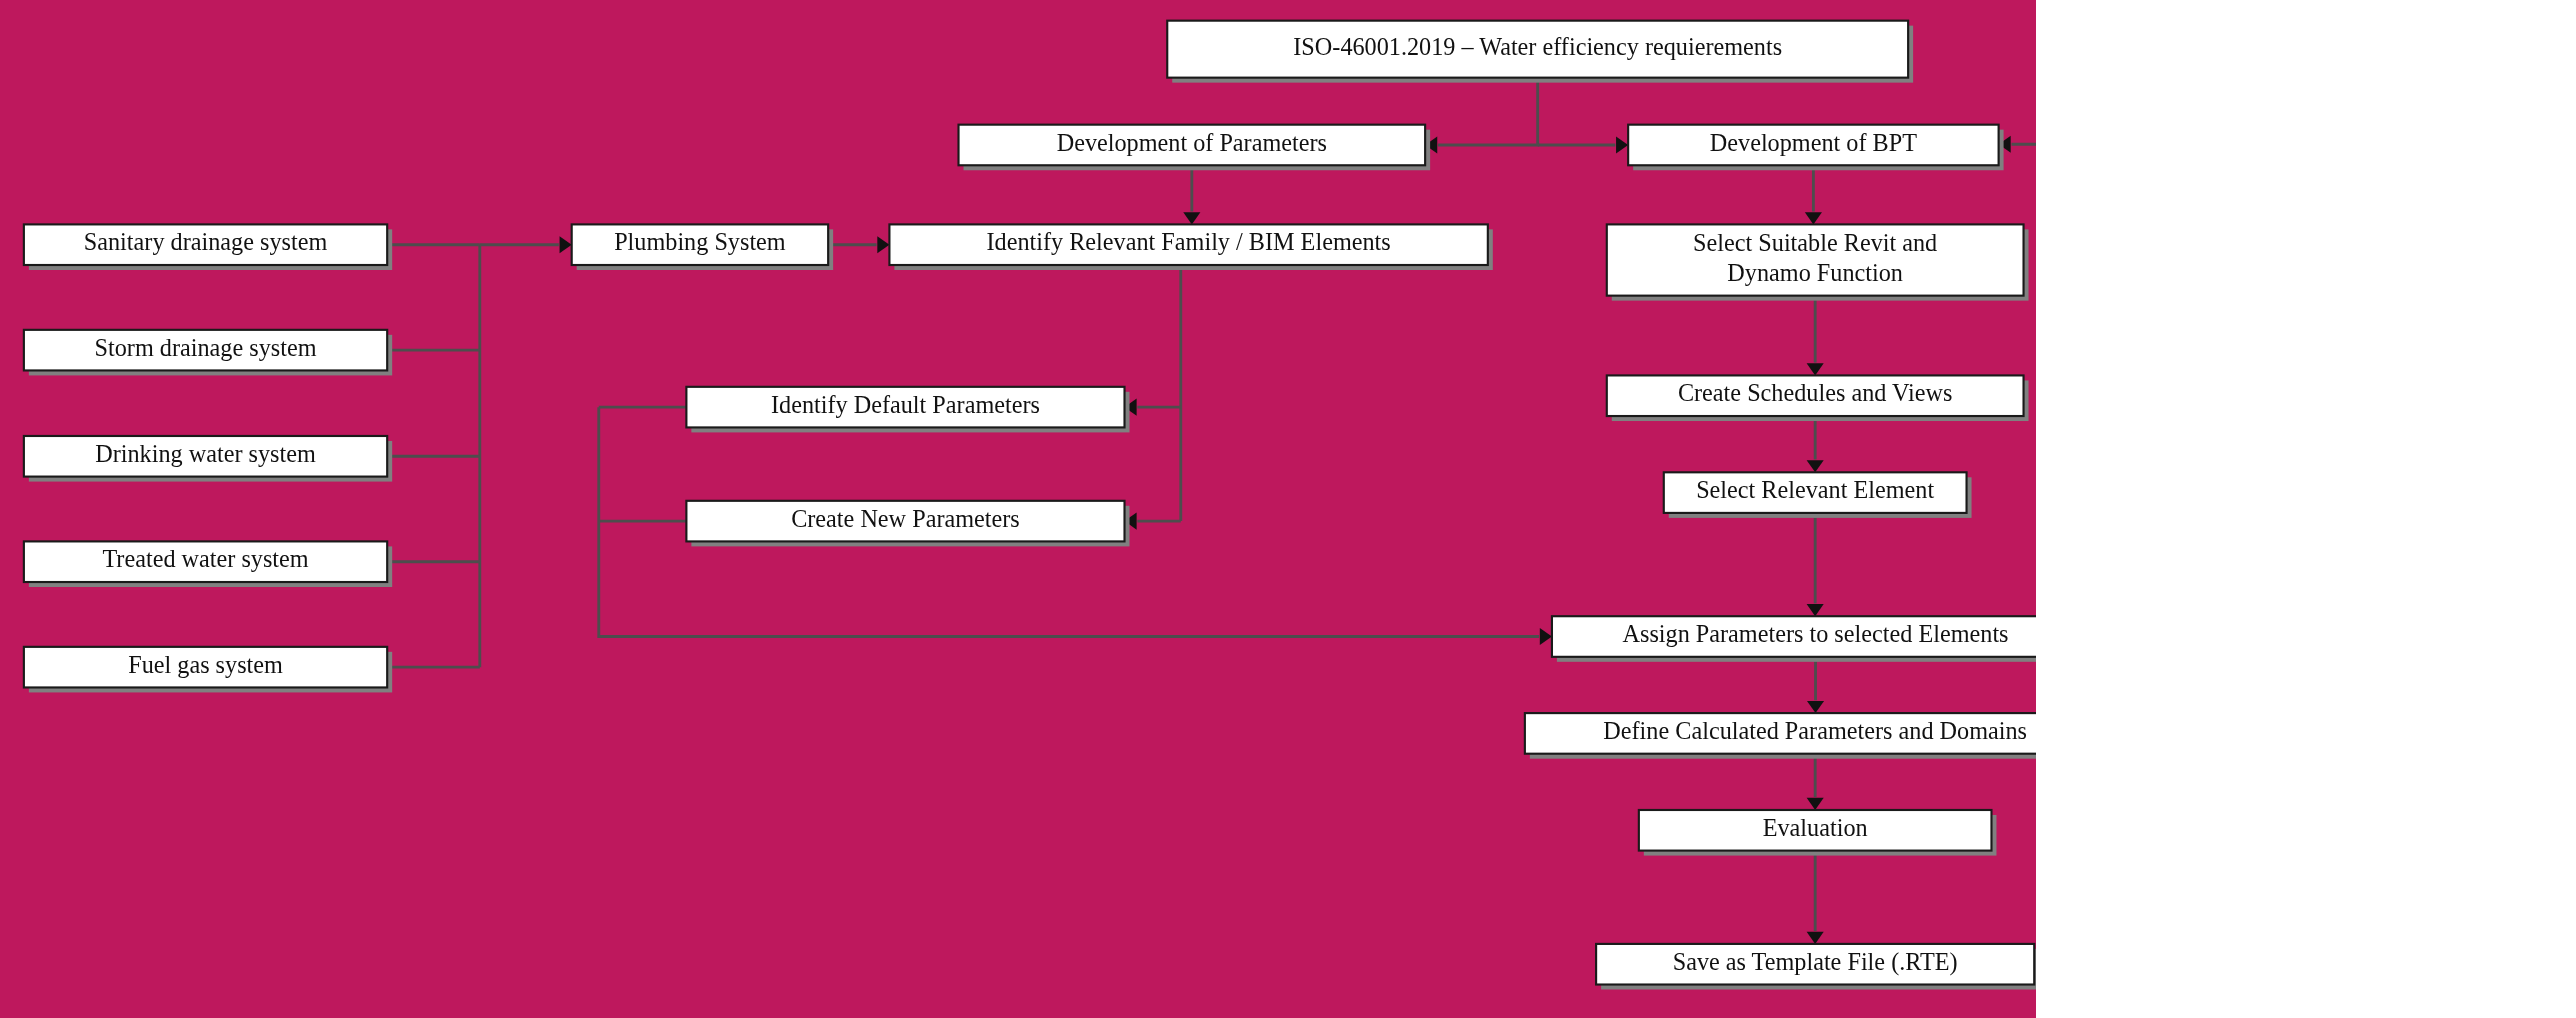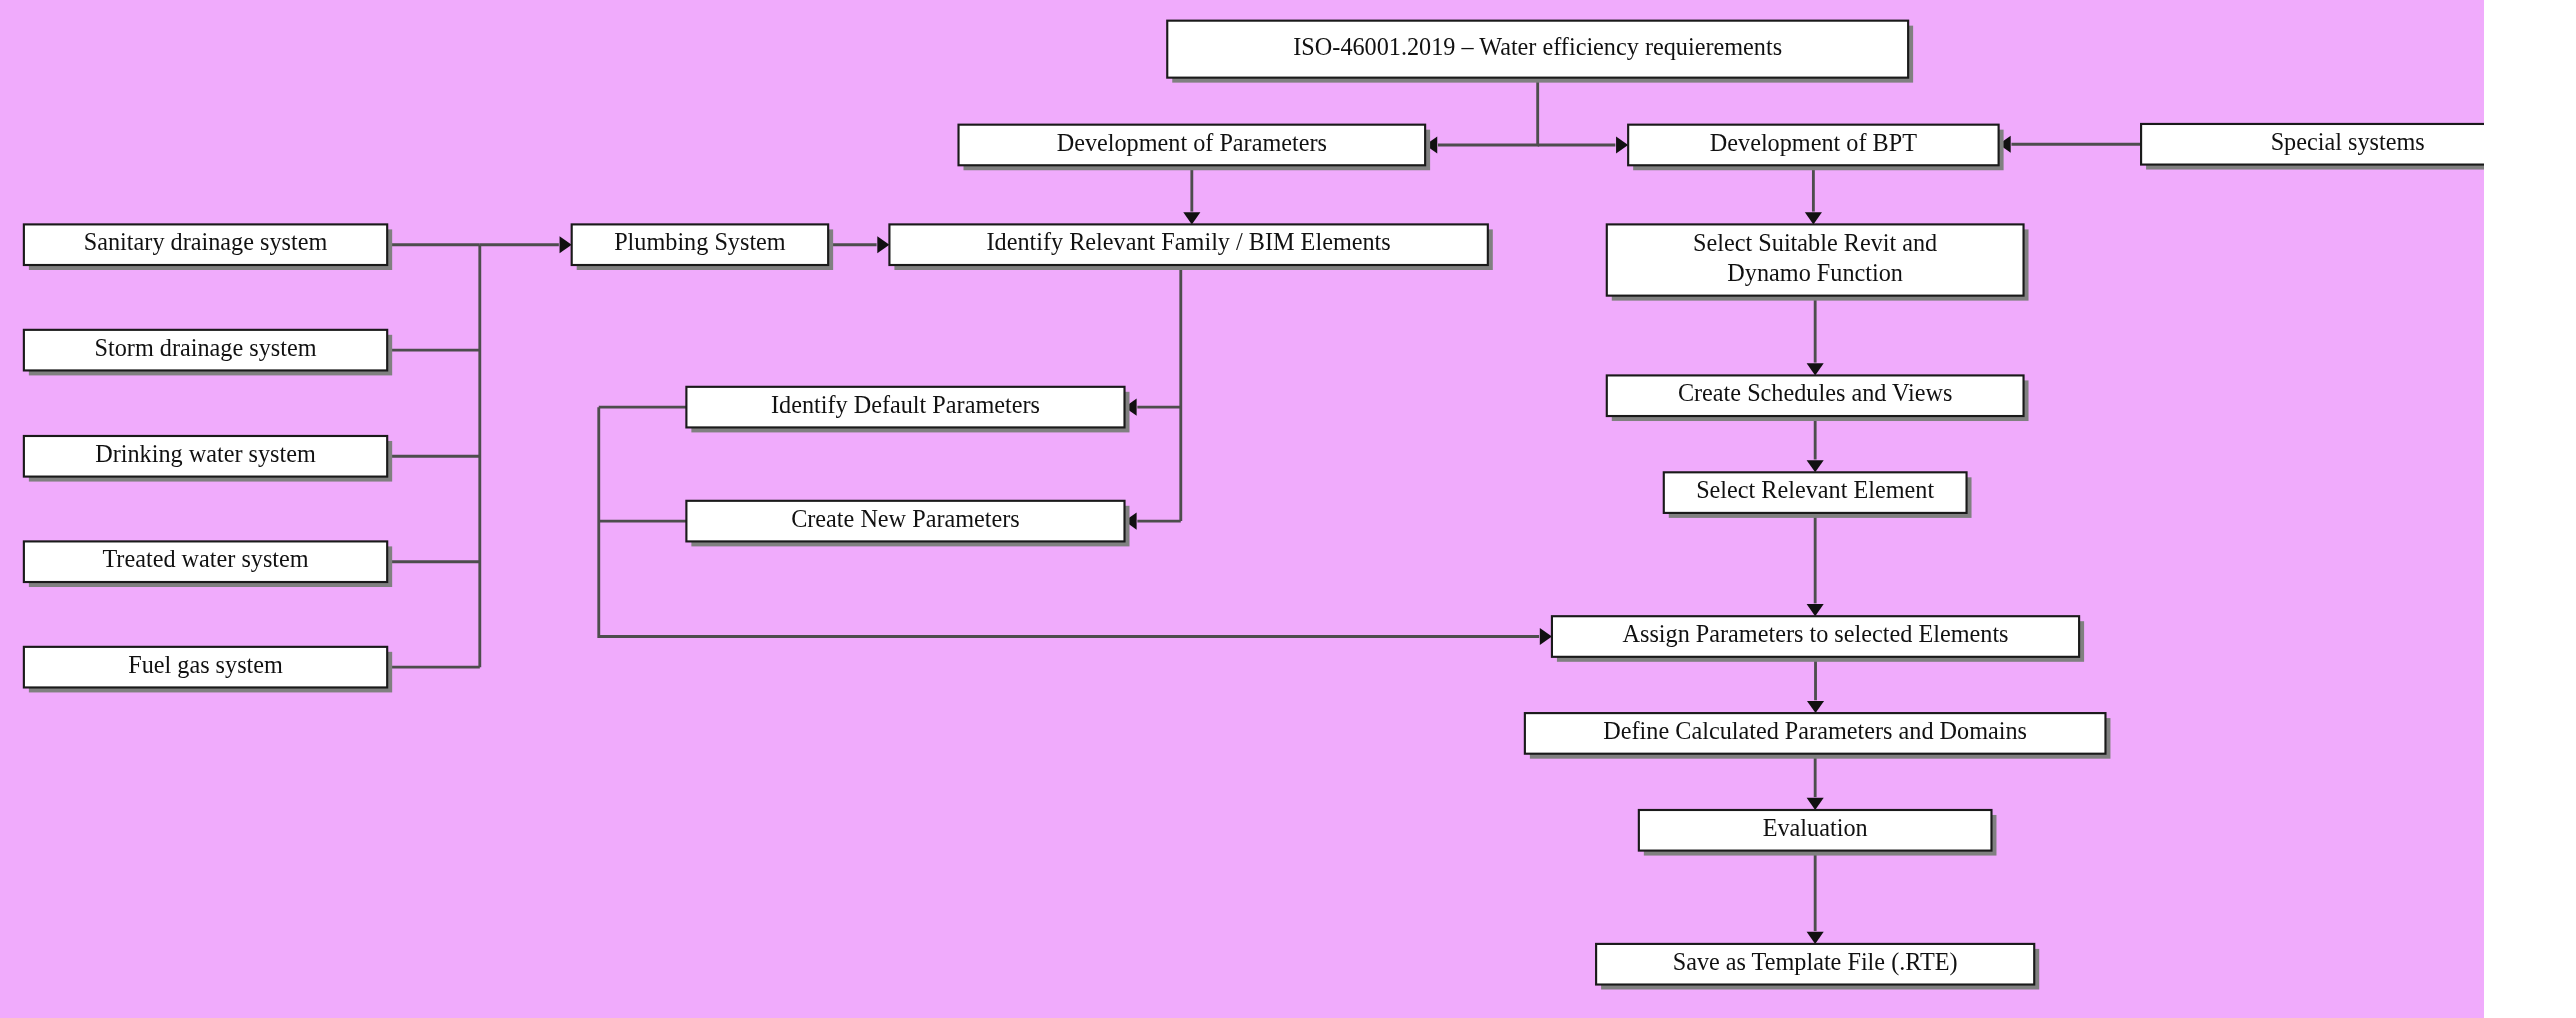--- a/index.html
+++ b/index.html
@@ -6,23 +6,23 @@
   html, body {
     margin: 0;
     padding: 0;
     background: #ffffff;
   }
   body {
     font-family: "Liberation Serif", "DejaVu Serif", serif;
   }
   #diagram-root {
     position: relative;
-    width: 2484px;
+    width: 2036px;
     height: 1018px;
-    background: #f0abfc;
+    background: #be185d;
     overflow: hidden;
   }
   svg.flow-canvas {
     position: absolute;
     left: 0;
     top: 0;
     width: 2576px;
     height: 1018px;
     display: block;
   }

